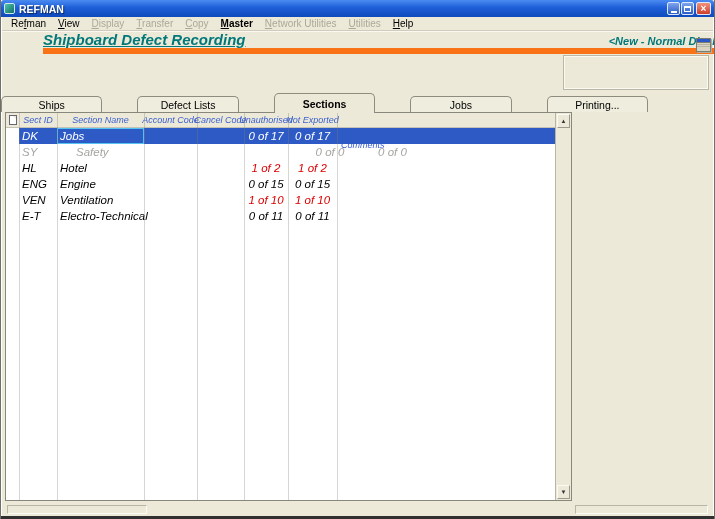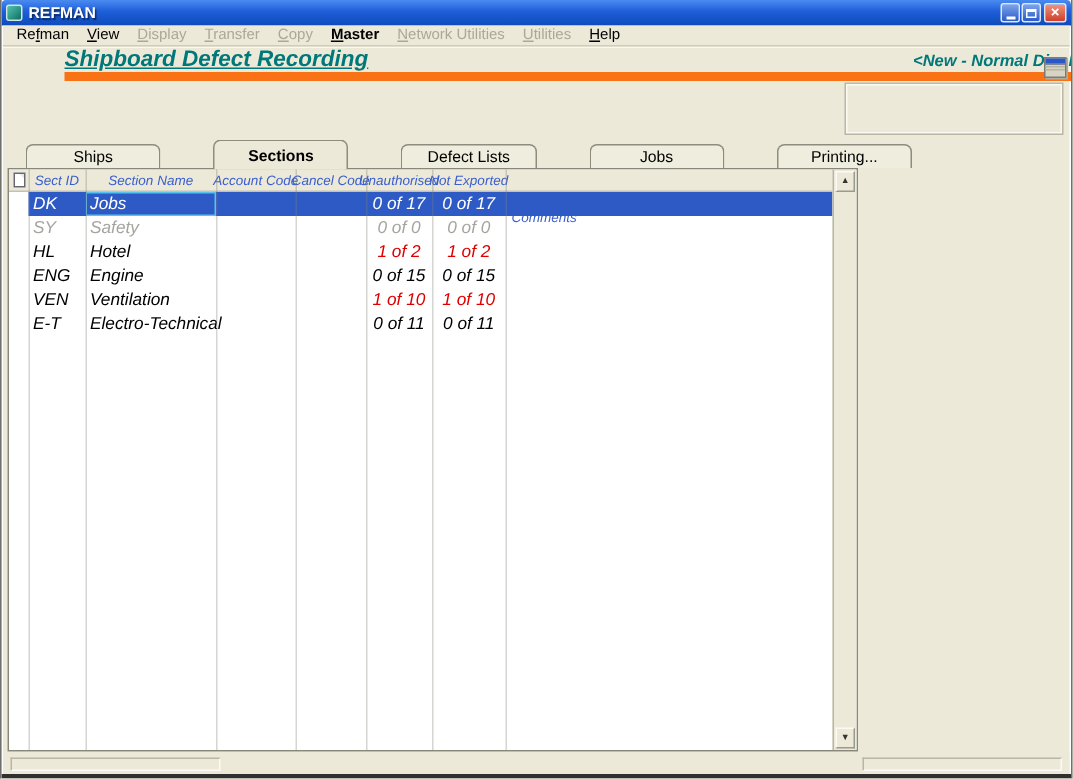--- a/index.html
+++ b/index.html
@@ -47,21 +47,21 @@
   
   .gb { position:absolute; border:1px solid #BAB7A6; box-shadow:inset 0 0 0 1px #FBFAF2; }
   .gb-left  { left:5px;  top:55px; width:553px; height:35px; }
   .gb-right { left:562px; top:55px; width:146px; height:35px; }
   .gb-label { position:absolute; top:-5px; left:8px; background:#ECE9D8; padding:0 3px;
     font-size:8.5px; line-height:9px; color:#6E79B8; white-space:nowrap; }
   .gb-line { font-size:9.5px; color:#3F51C1; line-height:11px; padding-left:5px; white-space:nowrap; }
   .gb-content { padding-top:5px; }
 
   
-  .tabstrip { position:absolute; left:16px; top:93px; width:590px; height:19px; display:flex; z-index:3;gap:36px; }
+  .tabstrip { position:absolute; left:0; top:93px; width:646px; height:19px; display:flex; z-index:3;gap:36px; }
   .tab { flex:1; margin-top:3px; background:#EFEDDE; border:1px solid #8E8C7E; border-bottom:none;
     border-radius:5px 5px 0 0; display:flex; align-items:center; justify-content:center;
     font-size:10.5px; color:#000; margin-right:-1px; cursor:default; white-space:nowrap; }
   .tab.active { margin-top:0; height:20px; font-weight:bold; background:#ECE9D8; z-index:4; }
 
   
   .grid { position:absolute; left:4px; top:112px; width:567px; height:389px; background:#fff;
     border:1px solid #87877B;font-style:italic; }
   .grid-header { position:absolute; left:0; top:0; right:16px; height:15px; display:flex;
     background:#ECE9D8; border-bottom:1px solid #C4C2B4; font-size:9px; color:#3A5FCE; }
@@ -138,22 +138,22 @@
   <div class="mini-win-icon">
     <div class="mw-bar"></div>
     <div class="mw-line"></div>
     <div class="mw-line"></div>
   </div>
 
   <div class="gb gb-right"></div>
 
   <div class="tabstrip">
       <div class="tab">Ships</div>
+      <div class="tab">Defect Lists</div>
       <div class="tab active">Sections</div>
-      <div class="tab">Defect Lists</div>
       <div class="tab">Jobs</div>
       <div class="tab">Printing...</div>
     </div>
 
   <div class="grid">
     <div class="grid-header">
         <div class="hcell" style="width: 13px;">
           <div class="page-icon"></div>
         </div>
         <div class="hcell" style="width: 38px;">Sect ID</div>
@@ -167,21 +167,21 @@
     <div class="grid-body">
         <div class="row selected" style="top: 0px;">
           <div class="cell" style="width: 38px;">DK</div>
           <div class="cell focus-cell" style="width: 87px;">Jobs</div>
           <div class="cell" style="width: 53px;"></div>
           <div class="cell" style="width: 47px;"></div>
           <div class="cell count" style="width: 44px;">0 of 17</div>
           <div class="cell count" style="width: 49px;">0 of 17</div>
           <div class="cell" style="flex: 1 1 0%;"></div>
         </div>
-        <div class="row disabled" style="top: 16px;">
+        <div class="row disabled" style="top: 16px; gap: 16px;">
           <div class="cell" style="width: 38px;">SY</div>
           <div class="cell" style="width: 87px;">Safety</div>
           <div class="cell" style="width: 53px;"></div>
           <div class="cell" style="width: 47px;"></div>
           <div class="cell count" style="width: 44px;">0 of 0</div>
           <div class="cell count" style="width: 49px;">0 of 0</div>
           <div class="cell" style="flex: 1 1 0%;"></div>
         </div>
         <div class="row normal red-counts" style="top: 32px;">
           <div class="cell" style="width: 38px;">HL</div>

